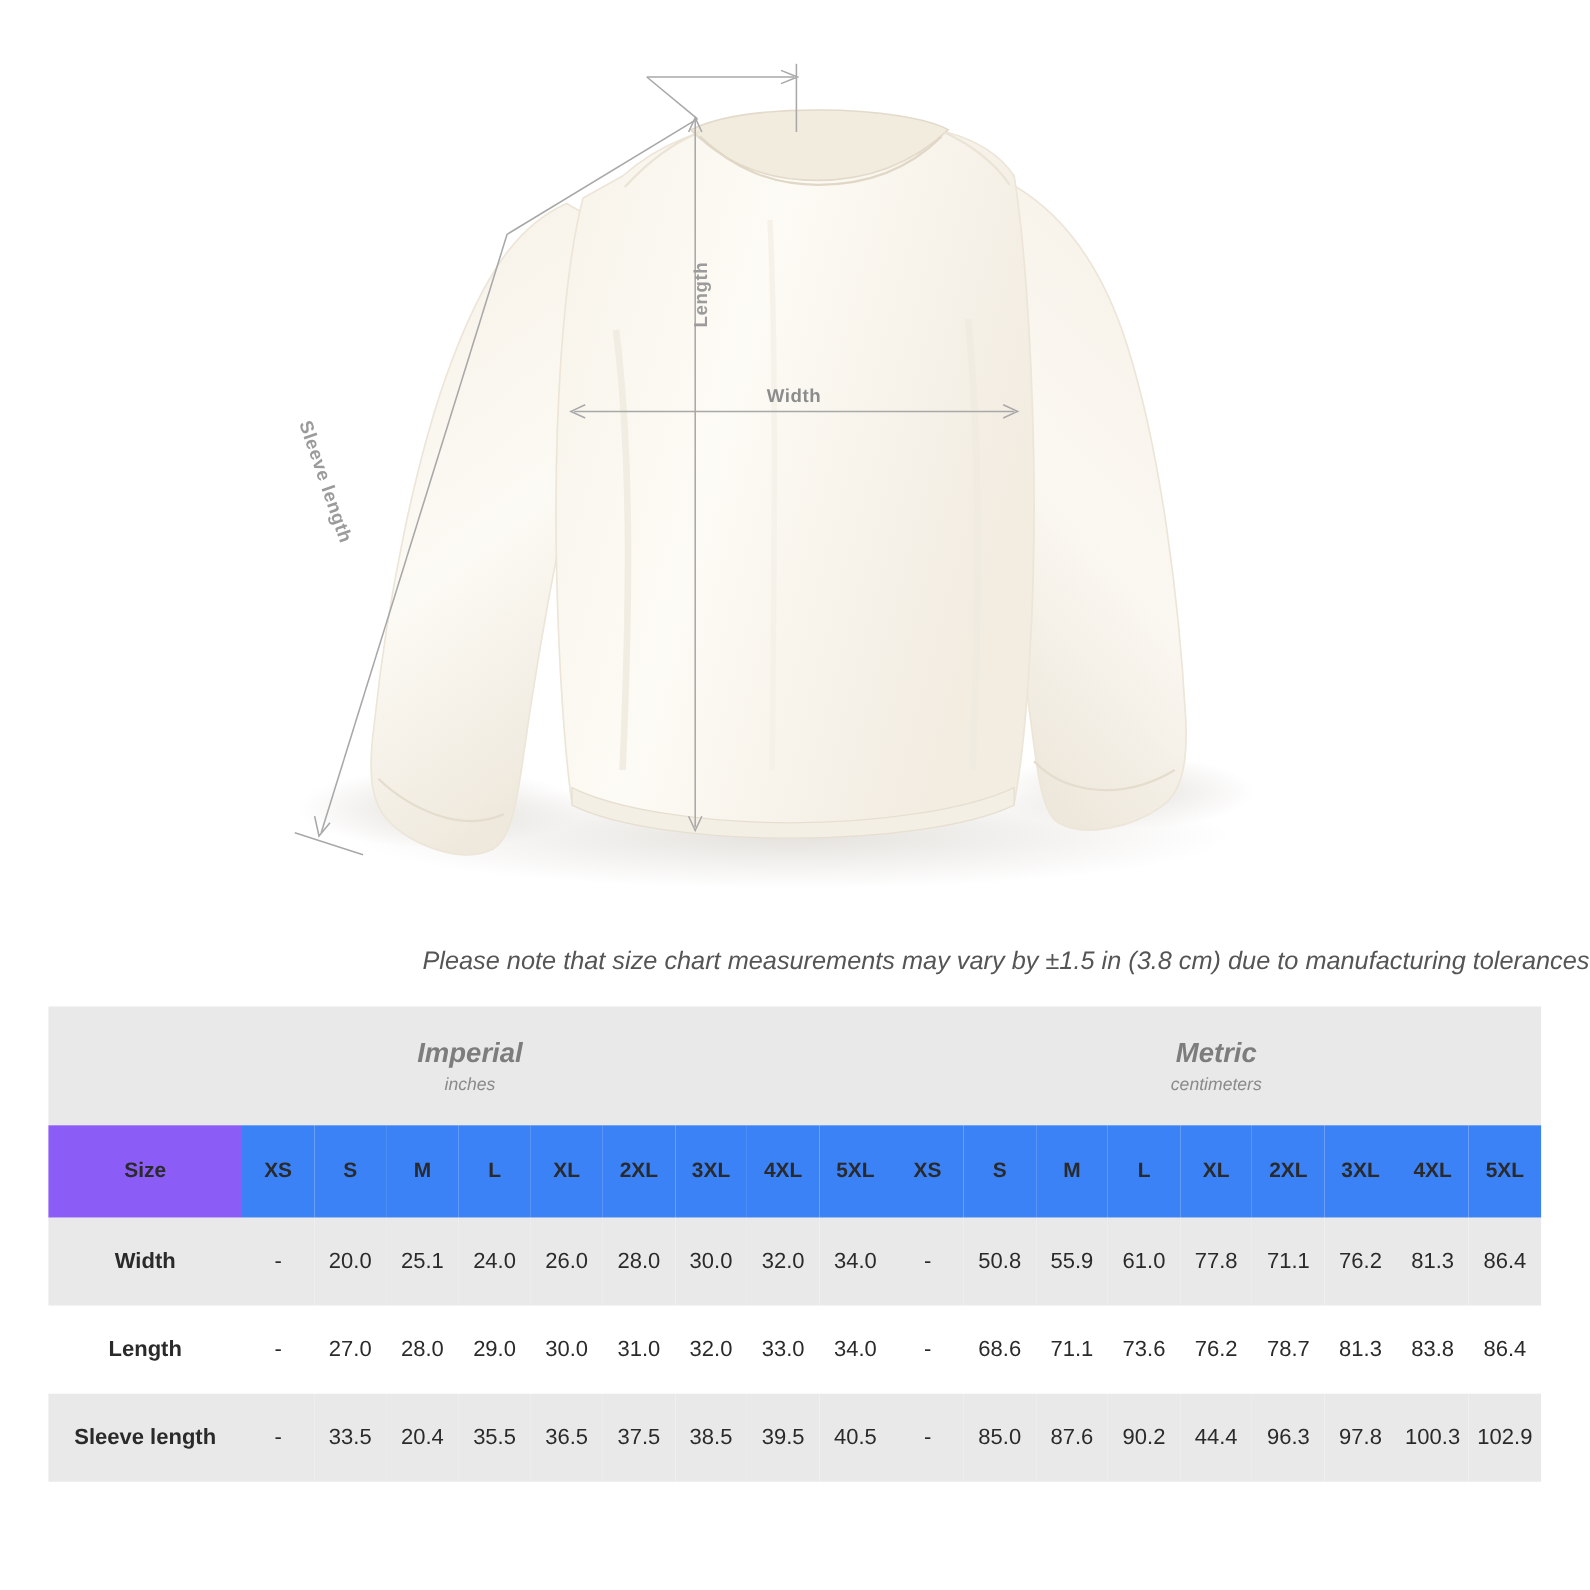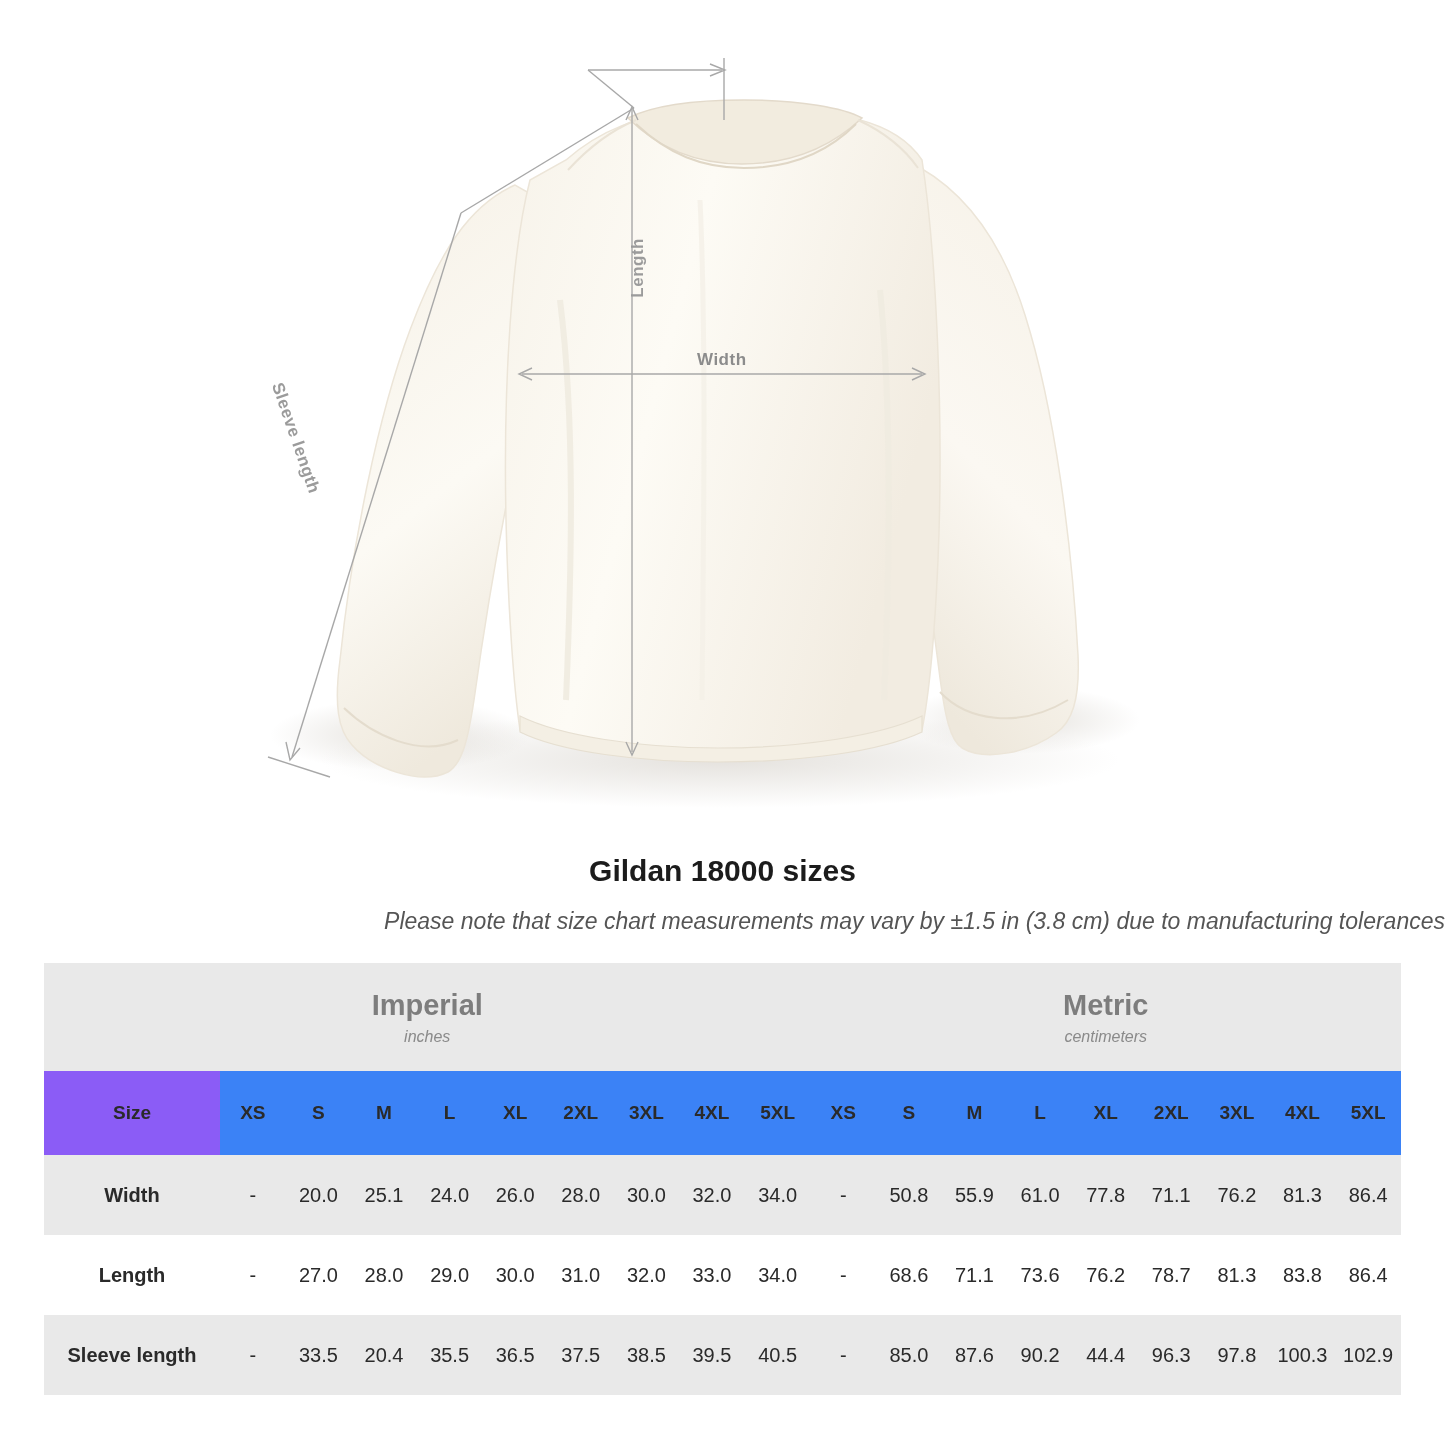--- a/index.html
+++ b/index.html
@@ -96,21 +96,22 @@
     padding: 0;
     margin: 0;
   }
   .unit-band td {
     background: #e9e9e9;
     height: 108px;
     vertical-align: middle;
     text-align: center;
   }
   .unit-name {
-    font-size: 29px;
+    font-size: 25px;
+    font-style: italic;
     font-weight: bold;
     color: #7d7d7d;
   }
   .unit-sub {
     font-size: 16px;
     font-style: italic;
     color: #8a8a8a;
     margin-top: 6px;
     text-align: center;
   }
@@ -237,21 +238,20 @@
         <line x1="724" y1="58" x2="724" y2="120"></line>
       </g>
       <line x1="268" y1="757" x2="330" y2="777" stroke="#a8a8a8" stroke-width="1.4"></line>
     </svg>
 
     <div class="label-length">Length</div>
     <div class="label-width">Width</div>
     <div class="label-sleeve">Sleeve length</div>
   </div>
 
-  <div class="chart-title">Gildan 18000 sizes</div>
   <div class="chart-note">Please note that size chart measurements may vary by ±1.5 in (3.8 cm) due to manufacturing tolerances</div>
 
   <div class="table-wrap">
     <table class="size-table">
       <colgroup>
         <col class="col-label">
         <col class="col-val">
           <col class="col-val">
           <col class="col-val">
           <col class="col-val">

